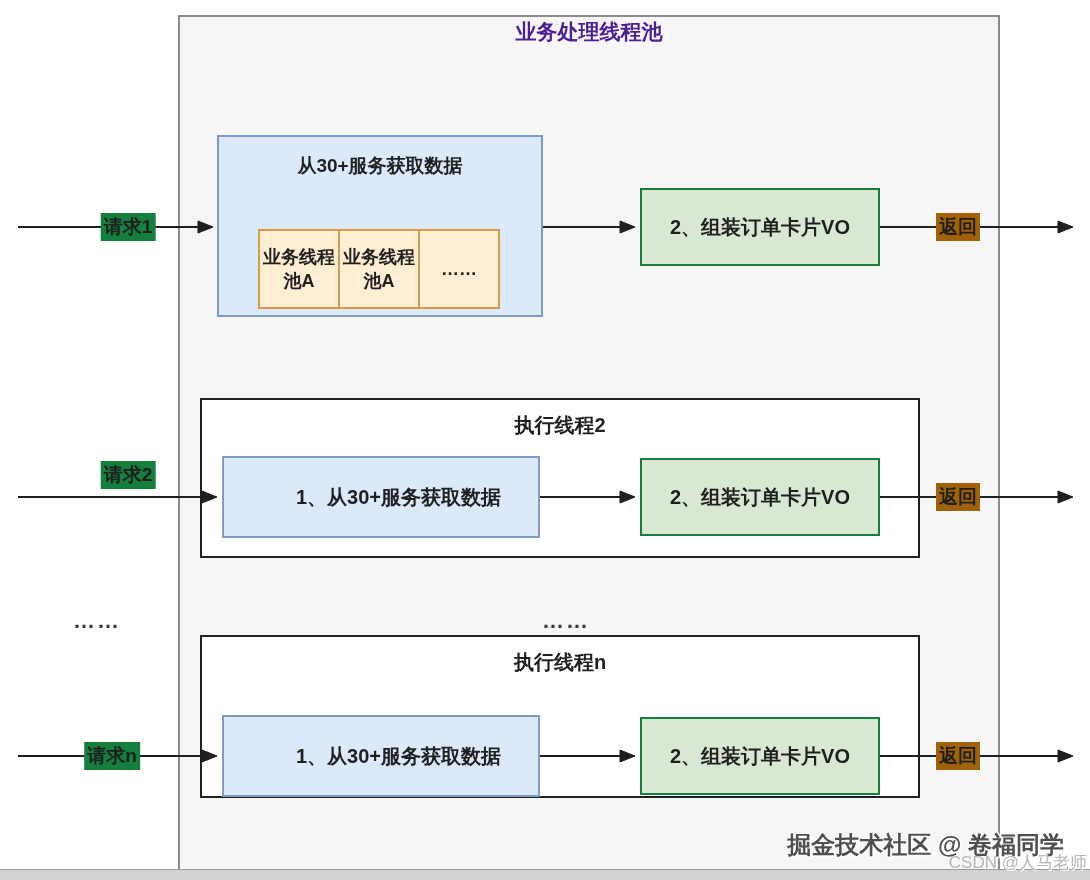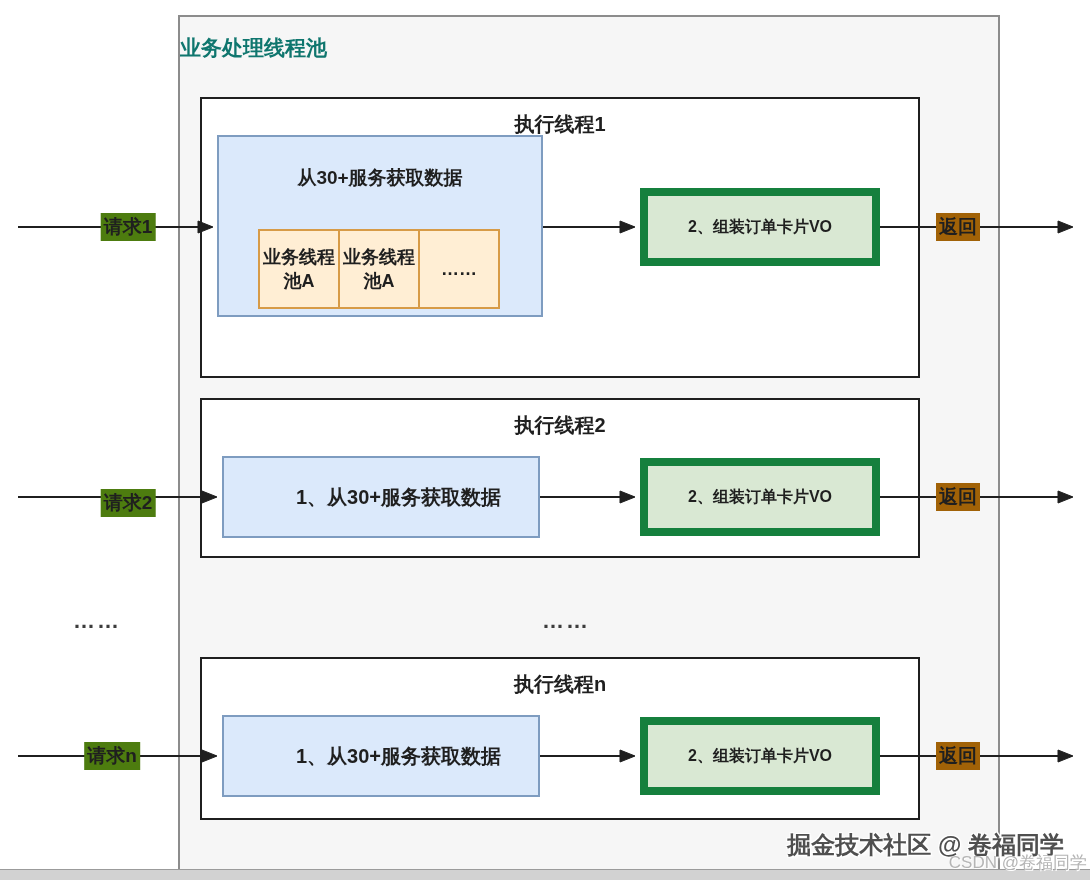--- a/index.html
+++ b/index.html
@@ -17,55 +17,56 @@
   
   .pool {
     position: absolute;
     left: 178px; top: 15px;
     width: 822px; height: 857px;
     background: #f6f6f6;
     border: 2px solid #8c8c8c;
     z-index: 1;
   }
   .pool-title {
-    margin-top: 17px;
+    margin-top: 1px;
+    text-align: center;
     font-size: 21px;
     font-weight: 600;
-    color: #0f766e;
+    color: #4c1d95;
   }
 
   
   .thread {
     position: absolute;
     left: 200px;
     width: 720px;
     background: #ffffff;
     border: 2px solid #1f1f1f;
     z-index: 2;
   }
   .thread.t1 { top: 97px;  height: 281px; }
   .thread.t2 { top: 398px; height: 160px; }
-  .thread.tn { top: 657px; height: 163px; }
+  .thread.tn { top: 635px; height: 163px; }
   .thread-title {
     margin-top: 12px;
     text-align: center;
     font-size: 20px;
     font-weight: 600;
   }
 
   
   .bluebox {
     position: absolute;
     background: #dbe9fb;
     border: 2px solid #7e9cc0;
     z-index: 3;
   }
   .bluebox.big { left: 217px; top: 135px; width: 326px; height: 182px; }
   .blue-title {
-    margin-top: 28px;
+    margin-top: 16px;
     text-align: center;
     font-size: 19px;
     font-weight: 600;
   }
   .bluebox.simple {
     left: 222px; width: 318px; height: 82px;
     display: flex; align-items: center; justify-content: center;
     font-size: 20px; font-weight: 600; padding-left: 35px;
   }
   .bluebox.simple.row2 { top: 456px; }
@@ -89,23 +90,23 @@
     line-height: 1.35;
     padding: 2px;
   }
   .pool-cell + .pool-cell { margin-left: -2px; }
 
   
   .greenbox {
     position: absolute;
     left: 640px; width: 240px; height: 78px;
     background: #d9e8d3;
-    border: 8px solid #15803d;
+    border: 2px solid #15803d;
     display: flex; align-items: center; justify-content: center;
-    font-size: 16px; font-weight: 600;
+    font-size: 20px; font-weight: 600;
     z-index: 3;
   }
   .greenbox.row1 { top: 188px; }
   .greenbox.row2 { top: 458px; }
   .greenbox.rown { top: 717px; }
 
   
   .arrows {
     position: absolute;
     left: 0; top: 0;
@@ -116,21 +117,21 @@
   
   .alabel {
     position: absolute;
     transform: translate(-50%, -50%);
     font-size: 19px;
     font-weight: 600;
     padding: 1px 3px;
     z-index: 6;
     white-space: nowrap;
   }
-  .alabel.on-white { background: #4d7c0f; }
+  .alabel.on-white { background: #15803d; }
   .alabel.on-gray  { background: #a16207; }
 
   
   .ell {
     position: absolute;
     transform: translate(-50%, -50%);
     font-size: 22px;
     font-weight: 700;
     color: #3c3c3c;
     letter-spacing: 2px;
@@ -174,23 +175,20 @@
 </style>
 </head>
 <body>
 
 <div class="stage">
 
   <div class="pool">
     <div class="pool-title">业务处理线程池</div>
   </div>
 
-  <div class="thread t1">
-    <div class="thread-title">执行线程1</div>
-  </div>
   <div class="bluebox big">
     <div class="blue-title">从30+服务获取数据</div>
   </div>
   <div class="pool-row">
     <div class="pool-cell">业务线程池A</div>
     <div class="pool-cell">业务线程池A</div>
     <div class="pool-cell">……</div>
   </div>
   <div class="greenbox row1">2、组装订单卡片VO</div>
 
@@ -220,26 +218,26 @@
       <line x1="540" y1="497" x2="634" y2="497" marker-end="url(#ah)"></line>
       <line x1="880" y1="497" x2="1072" y2="497" marker-end="url(#ah)"></line>
       <line x1="18" y1="756" x2="216" y2="756" marker-end="url(#ah)"></line>
       <line x1="540" y1="756" x2="634" y2="756" marker-end="url(#ah)"></line>
       <line x1="880" y1="756" x2="1072" y2="756" marker-end="url(#ah)"></line>
     </g>
   </svg>
 
   <span class="alabel on-white" style="left:128px; top:227px;">请求1</span>
   <span class="alabel on-gray" style="left:958px; top:227px;">返回</span>
-  <span class="alabel on-white" style="left:128px; top:503px;">请求2</span>
+  <span class="alabel on-white" style="left:128px; top:475px;">请求2</span>
   <span class="alabel on-gray" style="left:958px; top:497px;">返回</span>
   <span class="alabel on-white" style="left:112px; top:756px;">请求n</span>
   <span class="alabel on-gray" style="left:958px; top:756px;">返回</span>
 
   <span class="ell left">……</span>
   <span class="ell center">……</span>
 
   <div class="wm-juejin">掘金技术社区 @ 卷福同学</div>
-  <div class="wm-csdn">CSDN @卷福同学</div>
+  <div class="wm-csdn">CSDN @人马老师</div>
 
   <div class="bottom-strip"></div>
 
 </div>
 
 </body></html>

